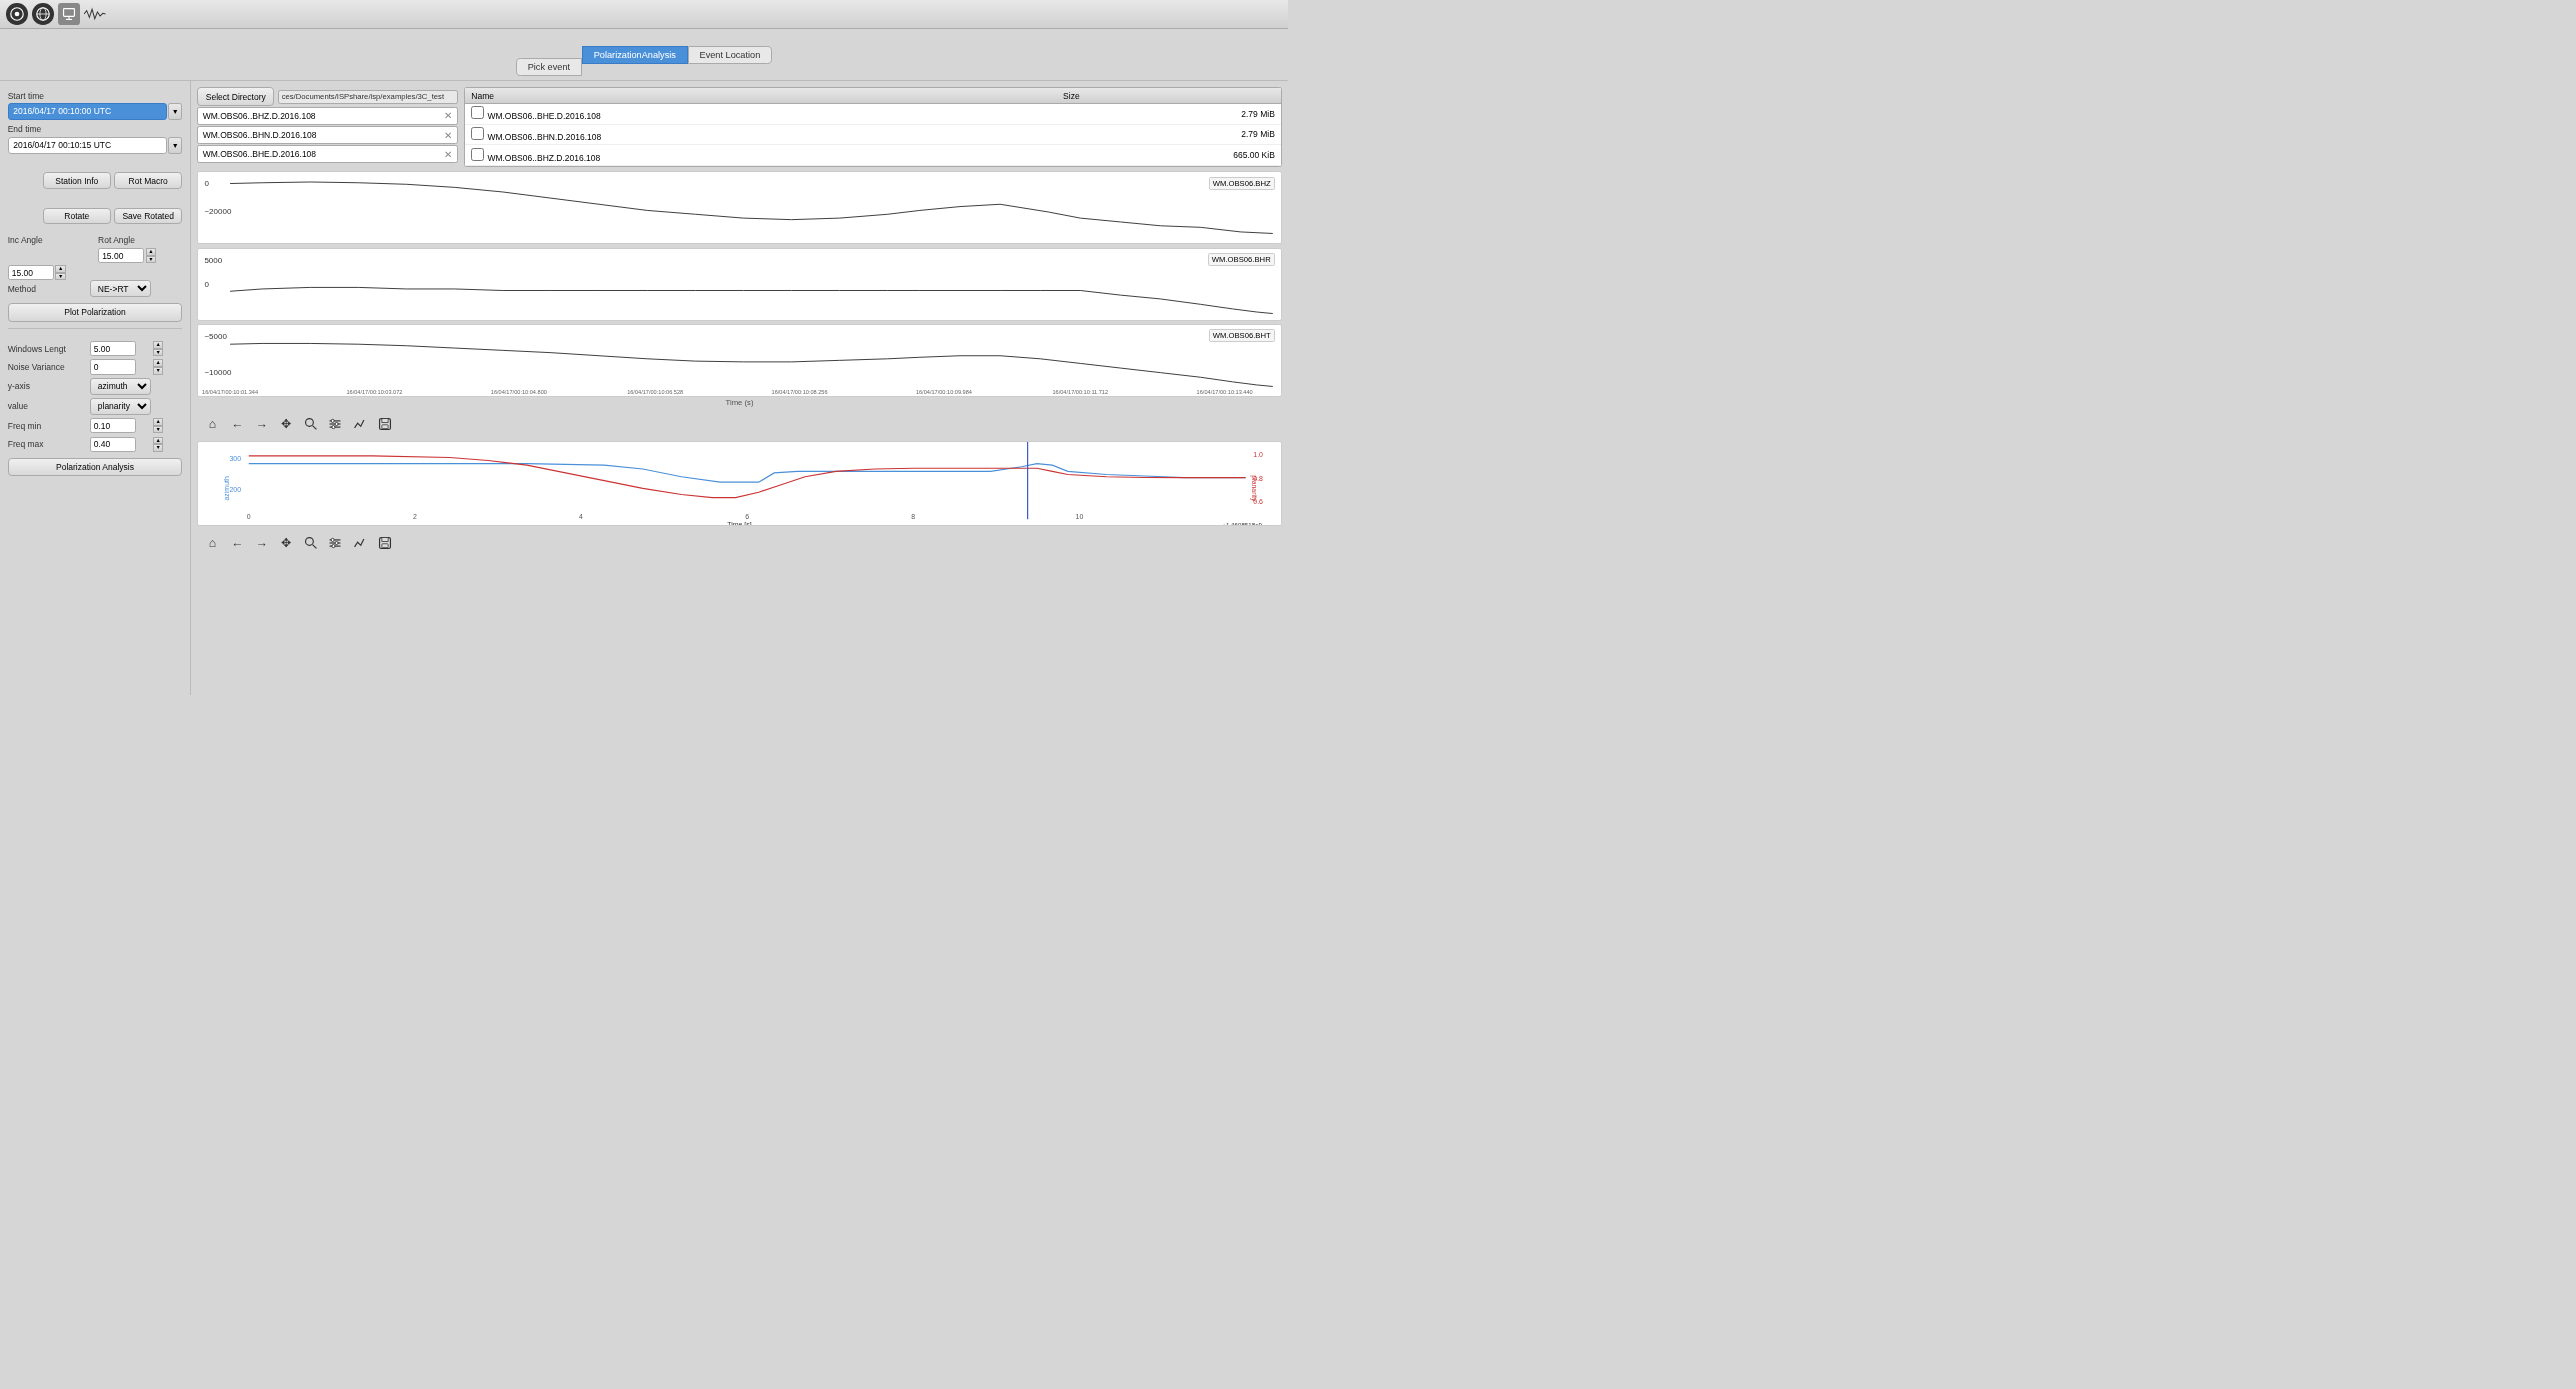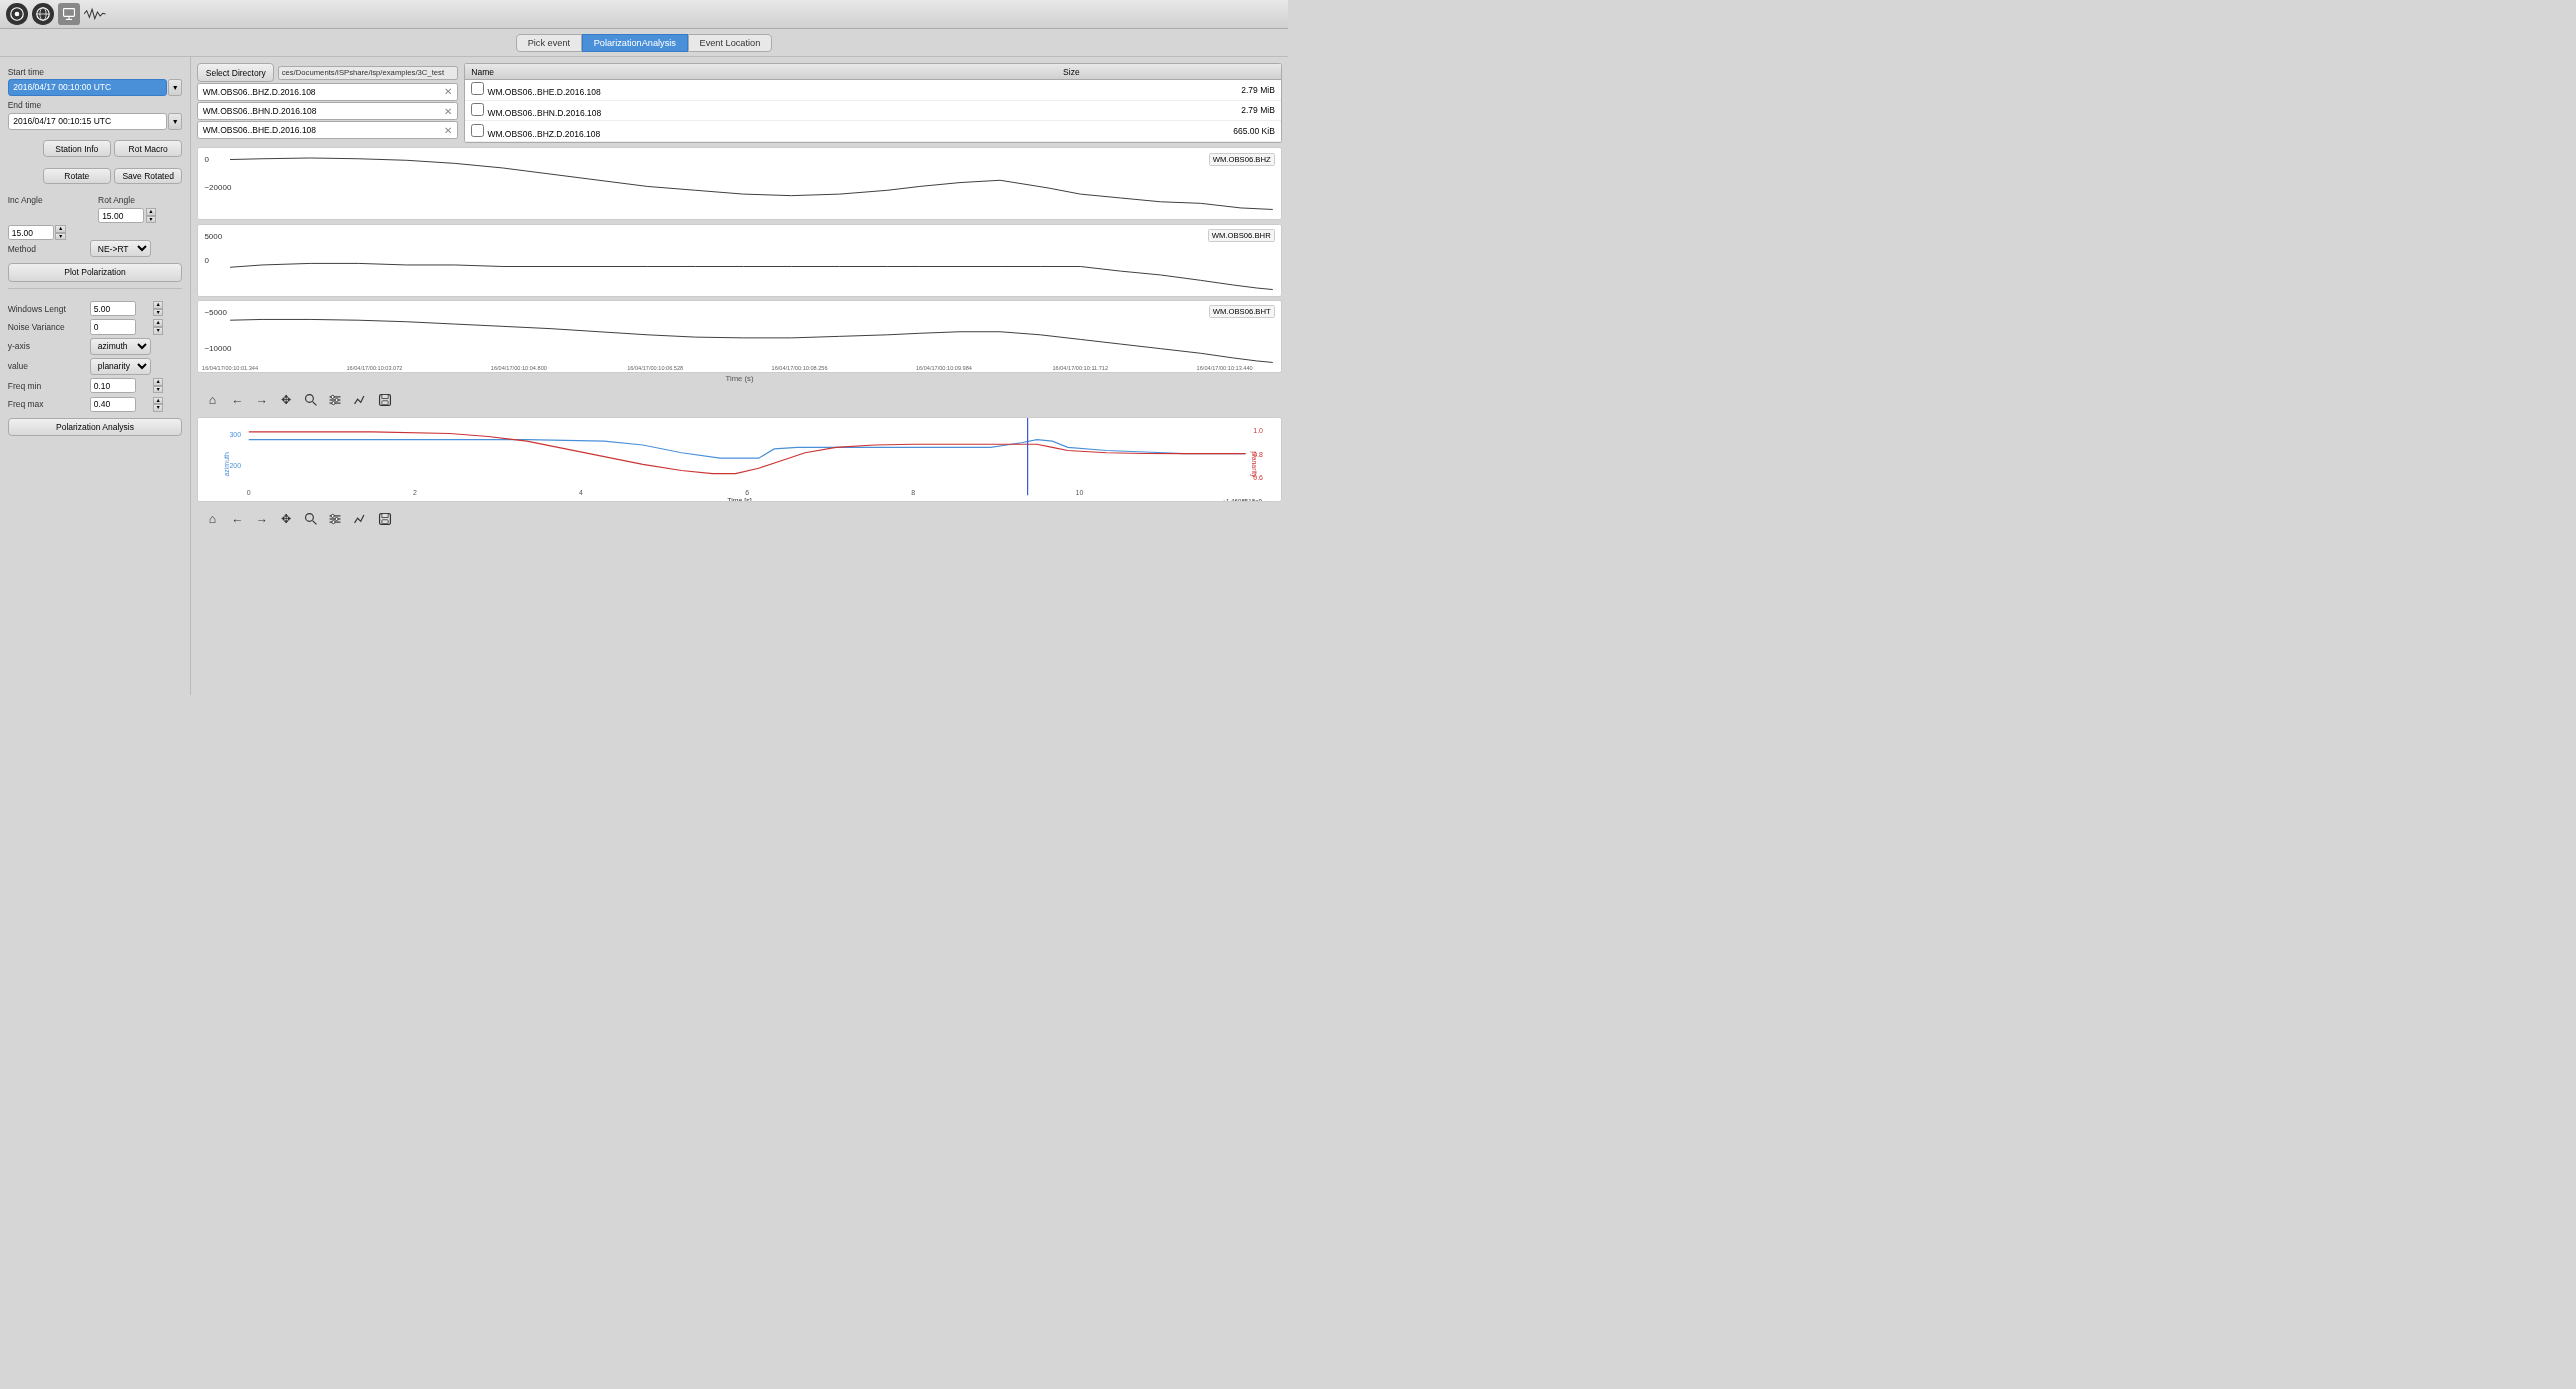--- a/index.html
+++ b/index.html
@@ -46,21 +46,21 @@
       border-bottom: 0.8px solid #bbb;
     }
     .tab-btn {
       padding: 3.1px 10.8px;
       border: 0.8px solid #aaa;
       background: #e8e8e8;
       cursor: pointer;
       font-size: 9.2px;
       color: #333;
     }
-    .tab-btn:first-child { border-radius: 4.6px 0 0 4.6px; }
+    .tab-btn:first-child { border-radius: 4.6px 0 0 4.6px; margin-top: 24px; }
     .tab-btn:last-child { border-radius: 0 4.6px 4.6px 0; }
     .tab-btn.active {
       background: #4a90d9;
       color: #fff;
       border-color: #3a7bc8;
     }
 
     
     .main-layout {
       display: flex;
@@ -120,21 +120,21 @@
       border-radius: 3.1px;
       padding: 1.5px 4.6px;
       font-size: 8.5px;
       height: 17px;
     }
 
     
     .btn-row {
       display: flex;
       gap: 3.1px;
-      margin-top: 6px;
+      margin-top: 14px;
       padding-left: 35px;
     }
     .mac-btn {
       flex: 1;
       background: linear-gradient(to bottom, #f0f0f0, #d8d8d8);
       border: 0.8px solid #aaa;
       border-radius: 3.8px;
       padding: 2.3px 6.1px;
       font-size: 8.5px;
       cursor: pointer;

